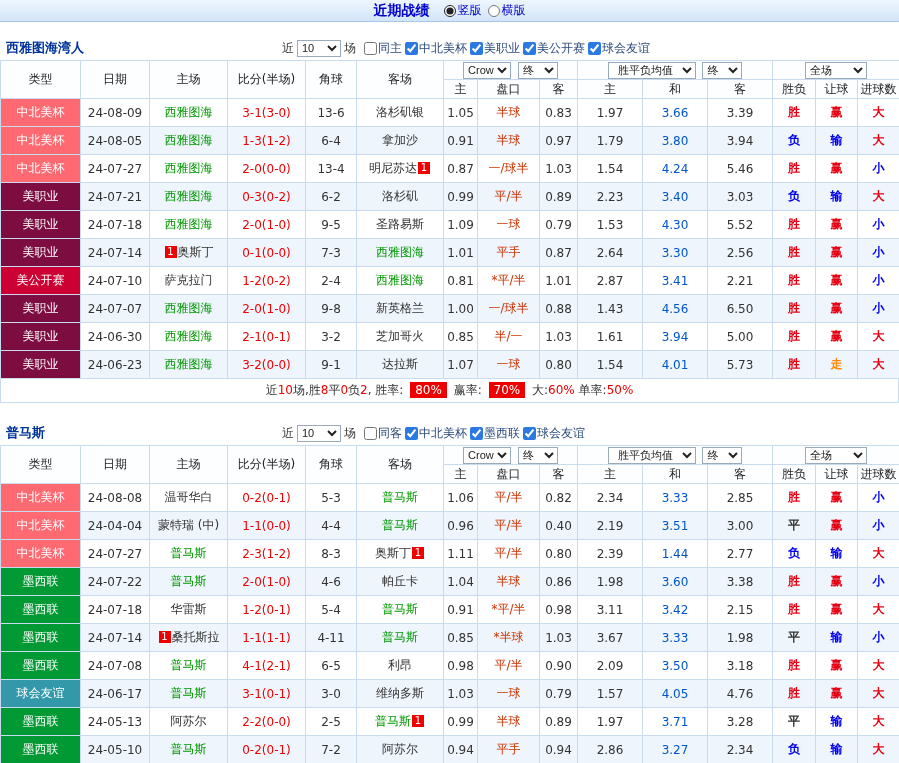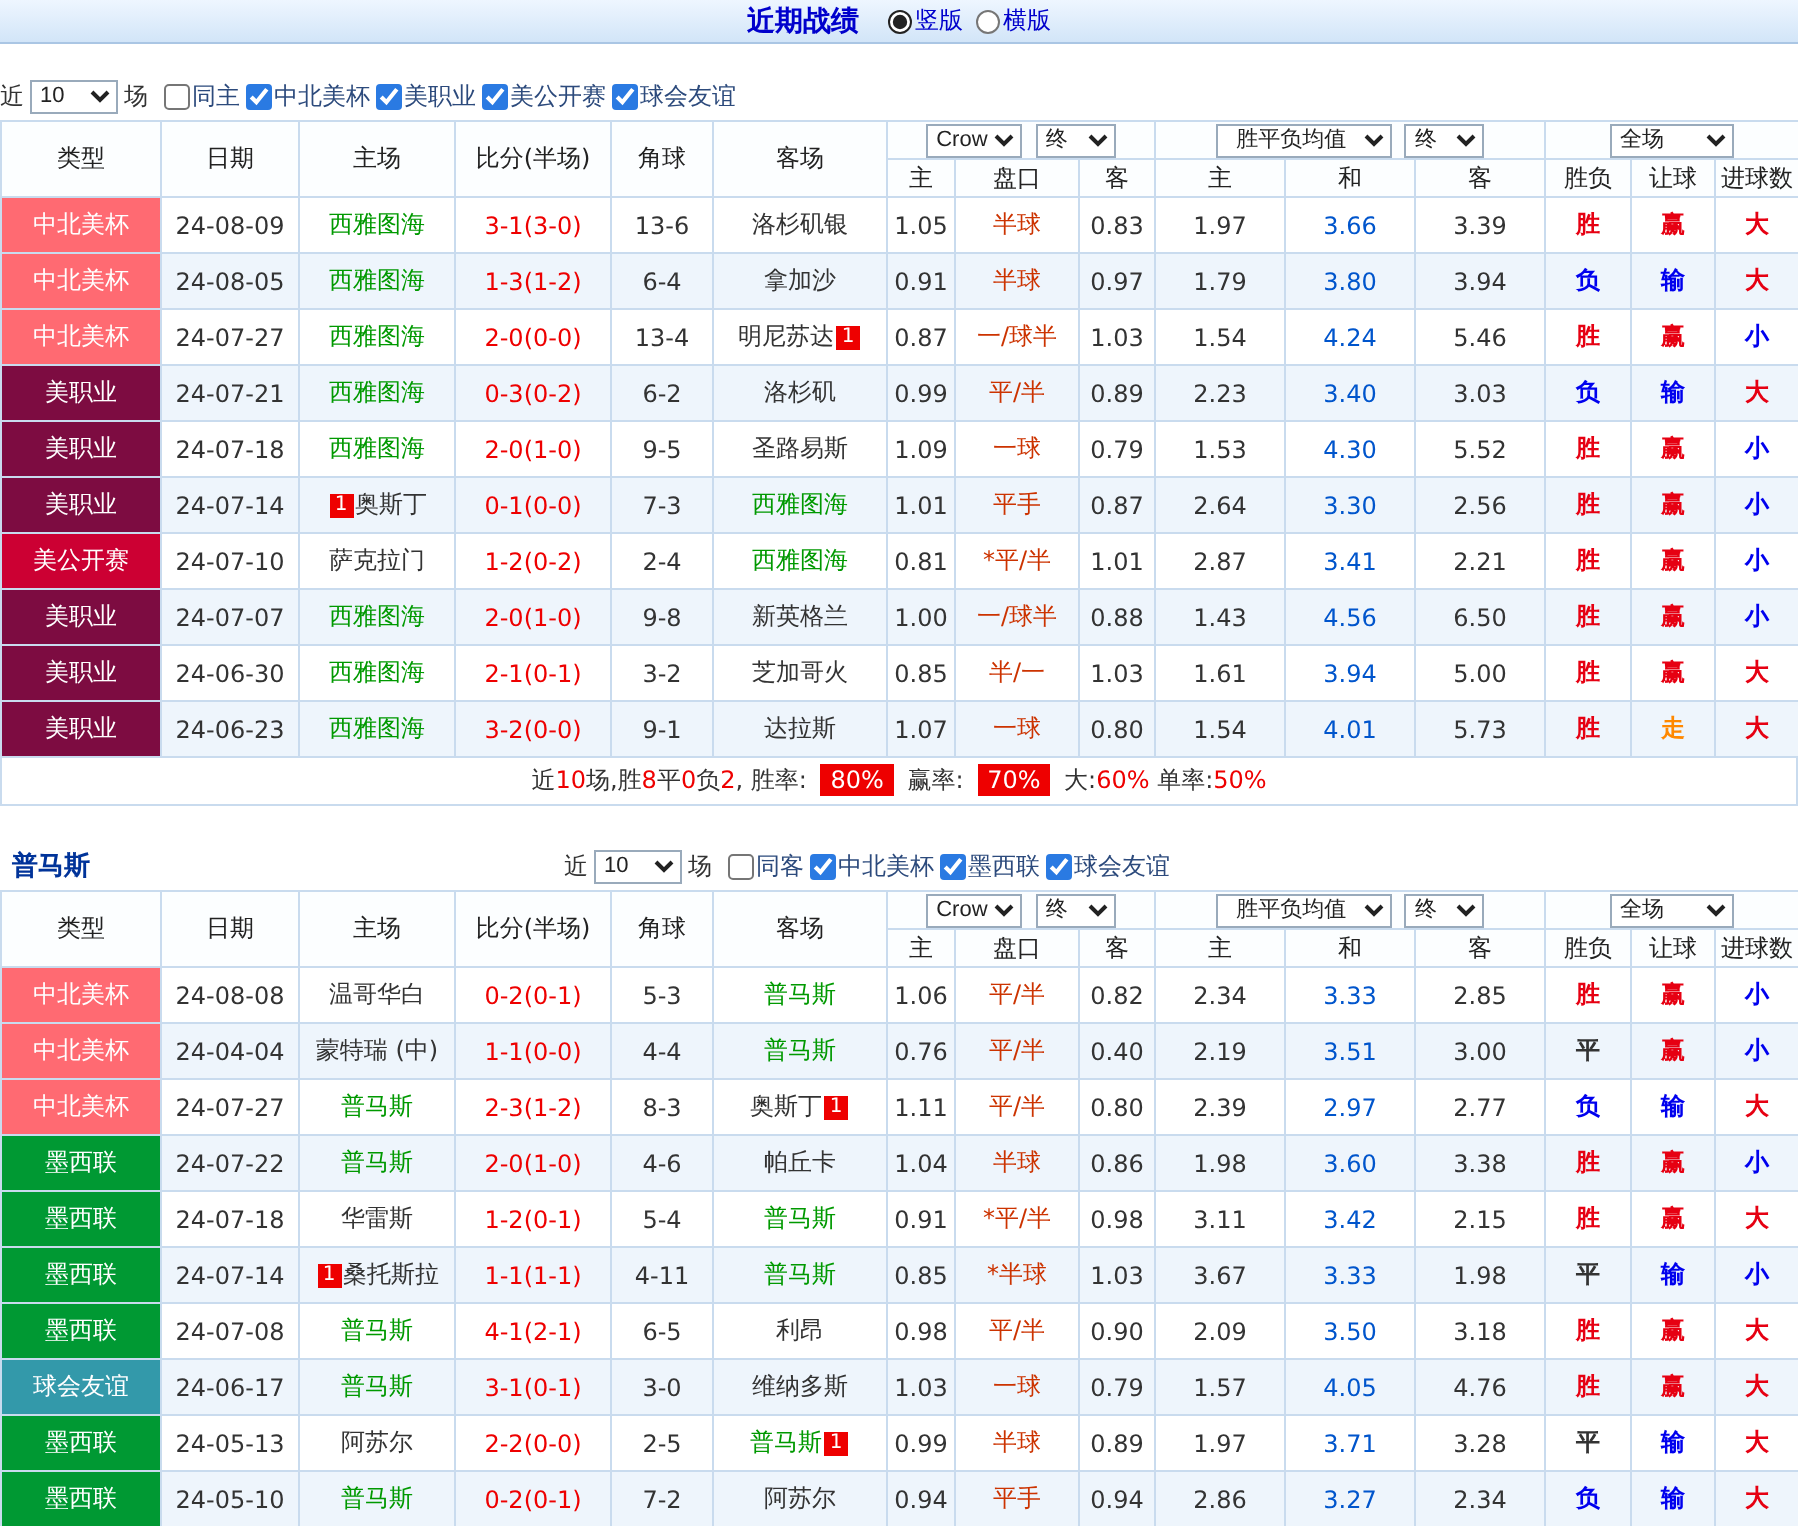--- a/index.html
+++ b/index.html
@@ -69,20 +69,21 @@
   </label>
   <label class="radio">
     <input type="radio" name="layout" style="">
     <span>横版</span>
   </label>
 </div>
 
 <div id="sections">
   <div class="section">
     <div class="section-head">
+      <span class="team-name">西雅图海湾人</span>
       <span class="filters">
         <span>近</span>
         <select class="sel sel-count">
           <option class="count-option">10</option>
         </select>
         <span>场</span>
         <span class="checkboxes">
             <label class="cb">
               <input type="checkbox" style="">
               <span>同主</span>
@@ -449,42 +450,42 @@
             <td class="res" style="color: rgb(230, 0, 18);">赢</td>
             <td class="res" style="color: rgb(0, 0, 238);">小</td>
           </tr>
           <tr class="alt">
             <td class="league" style="background-color: rgb(255, 106, 114);">中北美杯</td>
             <td>24-04-04</td>
             <td><span>蒙特瑞 (中)</span></td>
             <td class="score">1-1(0-0)</td>
             <td>4-4</td>
             <td><span class="team">普马斯</span></td>
-            <td>0.76</td>
+            <td>0.96</td>
             <td class="handicap">平/半</td>
             <td>0.40</td>
             <td>2.19</td>
             <td class="avgdraw">3.51</td>
             <td>3.00</td>
             <td class="res" style="color: rgb(51, 51, 51);">平</td>
             <td class="res" style="color: rgb(230, 0, 18);">赢</td>
             <td class="res" style="color: rgb(0, 0, 238);">小</td>
           </tr>
           <tr>
             <td class="league" style="background-color: rgb(255, 106, 114);">中北美杯</td>
             <td>24-07-27</td>
             <td><span class="team">普马斯</span></td>
             <td class="score">2-3(1-2)</td>
             <td>8-3</td>
             <td><span>奥斯丁</span><span class="card-badge">1</span></td>
             <td>1.11</td>
             <td class="handicap">平/半</td>
             <td>0.80</td>
             <td>2.39</td>
-            <td class="avgdraw">2.97</td>
+            <td class="avgdraw">1.44</td>
             <td>2.77</td>
             <td class="res" style="color: rgb(0, 0, 238);">负</td>
             <td class="res" style="color: rgb(0, 0, 238);">输</td>
             <td class="res" style="color: rgb(230, 0, 18);">大</td>
           </tr>
           <tr class="alt">
             <td class="league" style="background-color: rgb(0, 153, 51);">墨西联</td>
             <td>24-07-22</td>
             <td><span class="team">普马斯</span></td>
             <td class="score">2-0(1-0)</td>

